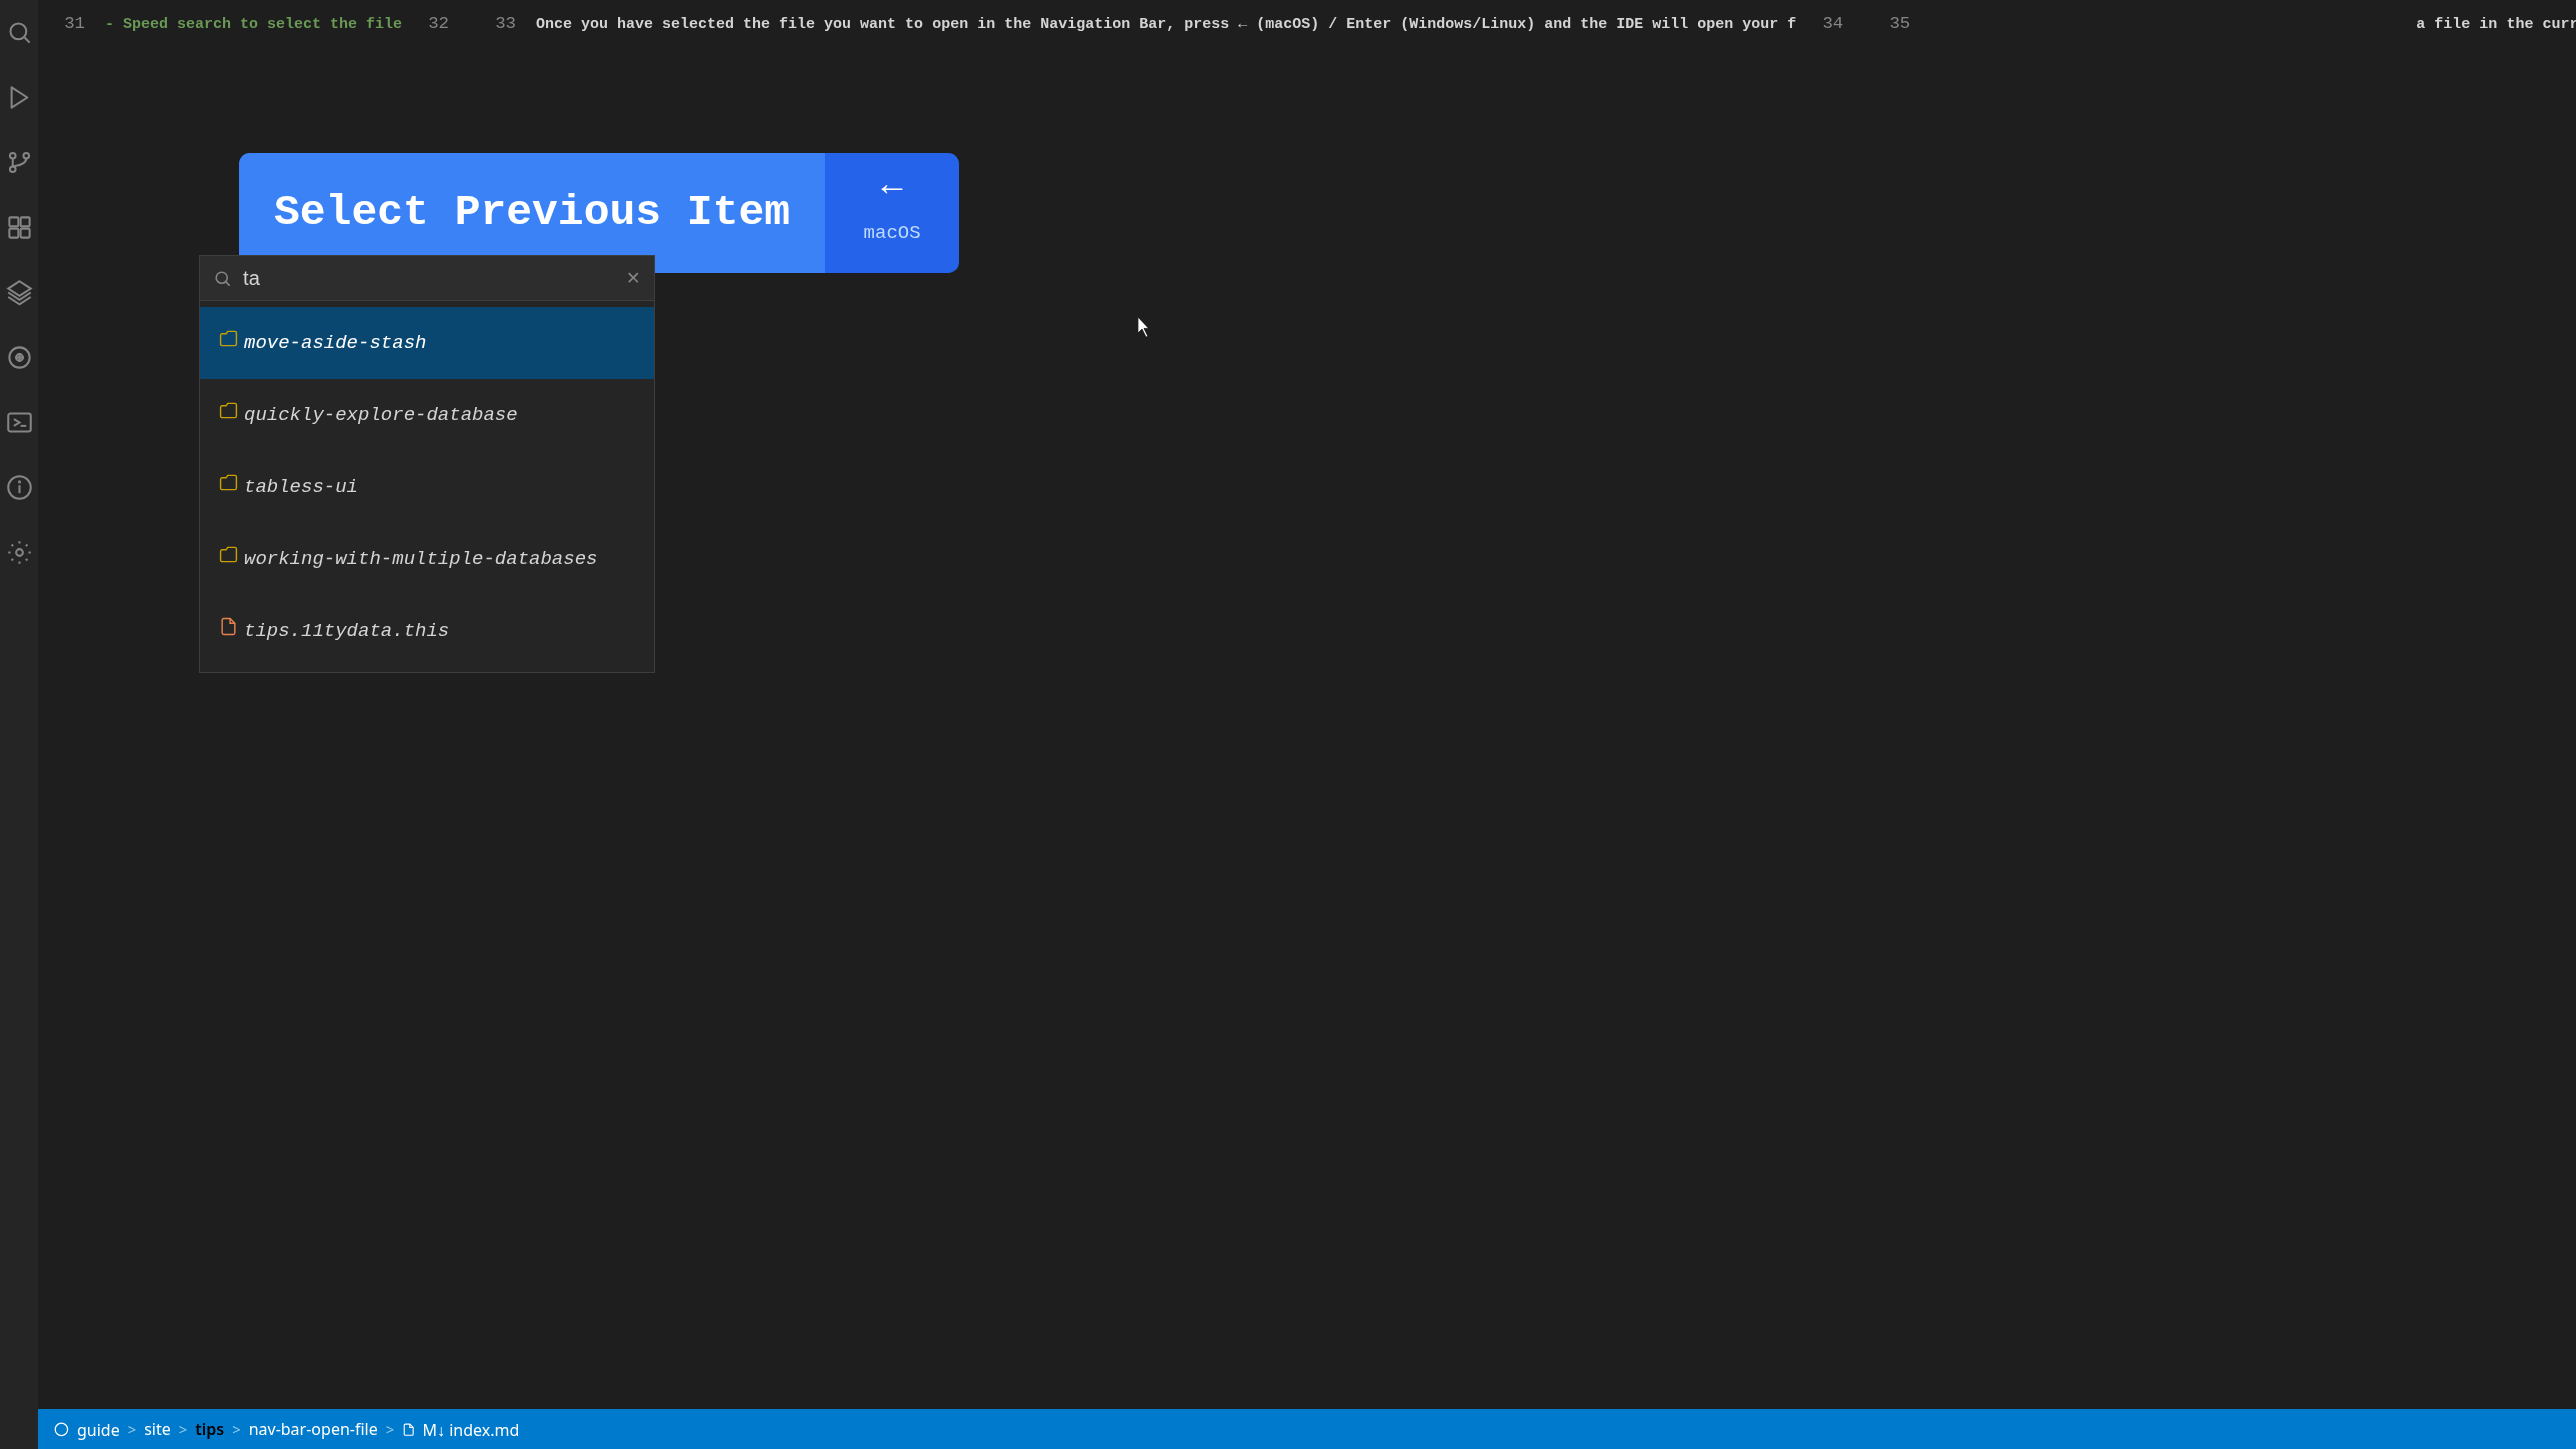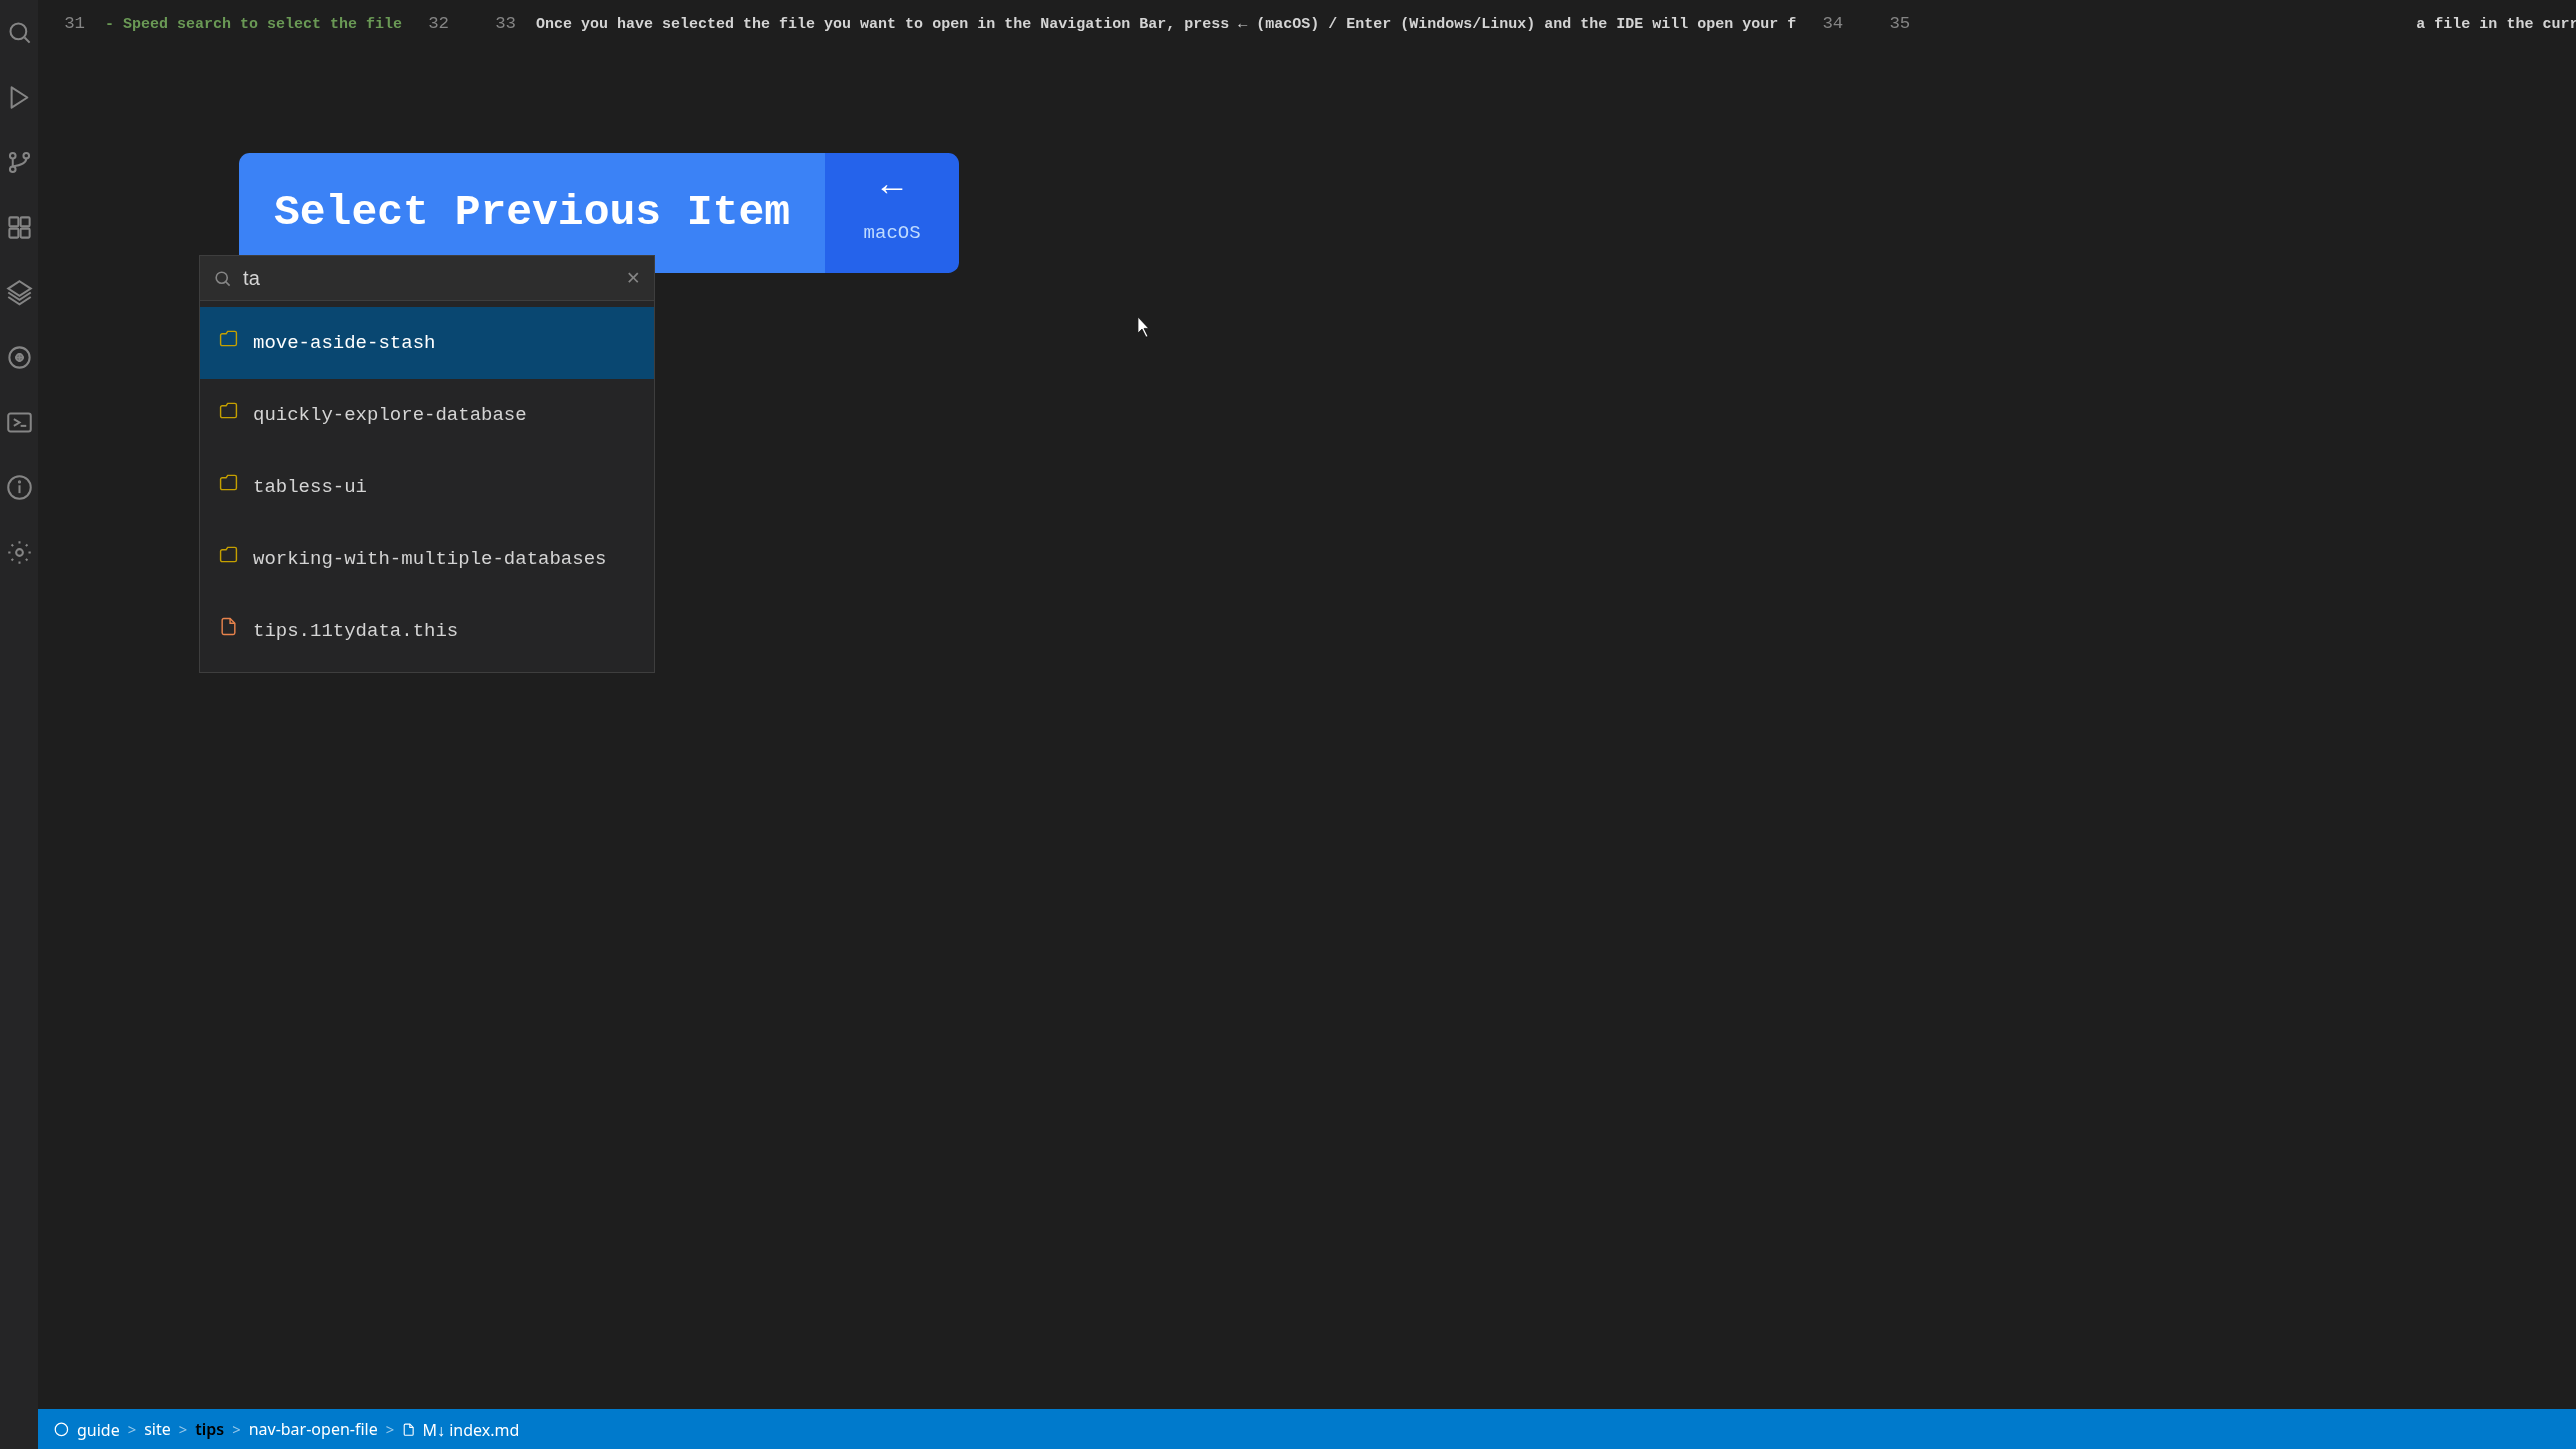--- a/index.html
+++ b/index.html
@@ -182,21 +182,22 @@
       list-style: none;
       padding: 5.4px 0;
     }
     .dropdown-item {
       display: flex;
       align-items: flex-end;
       padding: 12px 19px;
       font-size: 19px;
       color: #d4d4d4;
       cursor: pointer;
-      gap: 15px;
+      gap: 6px;
+      font-style: italic;
     }
     .dropdown-item.selected {
       background: #094771;
       color: #ffffff;
     }
     .folder-icon {
       color: #c5a000;
       font-size: 20px;
     }
     .json-icon {

